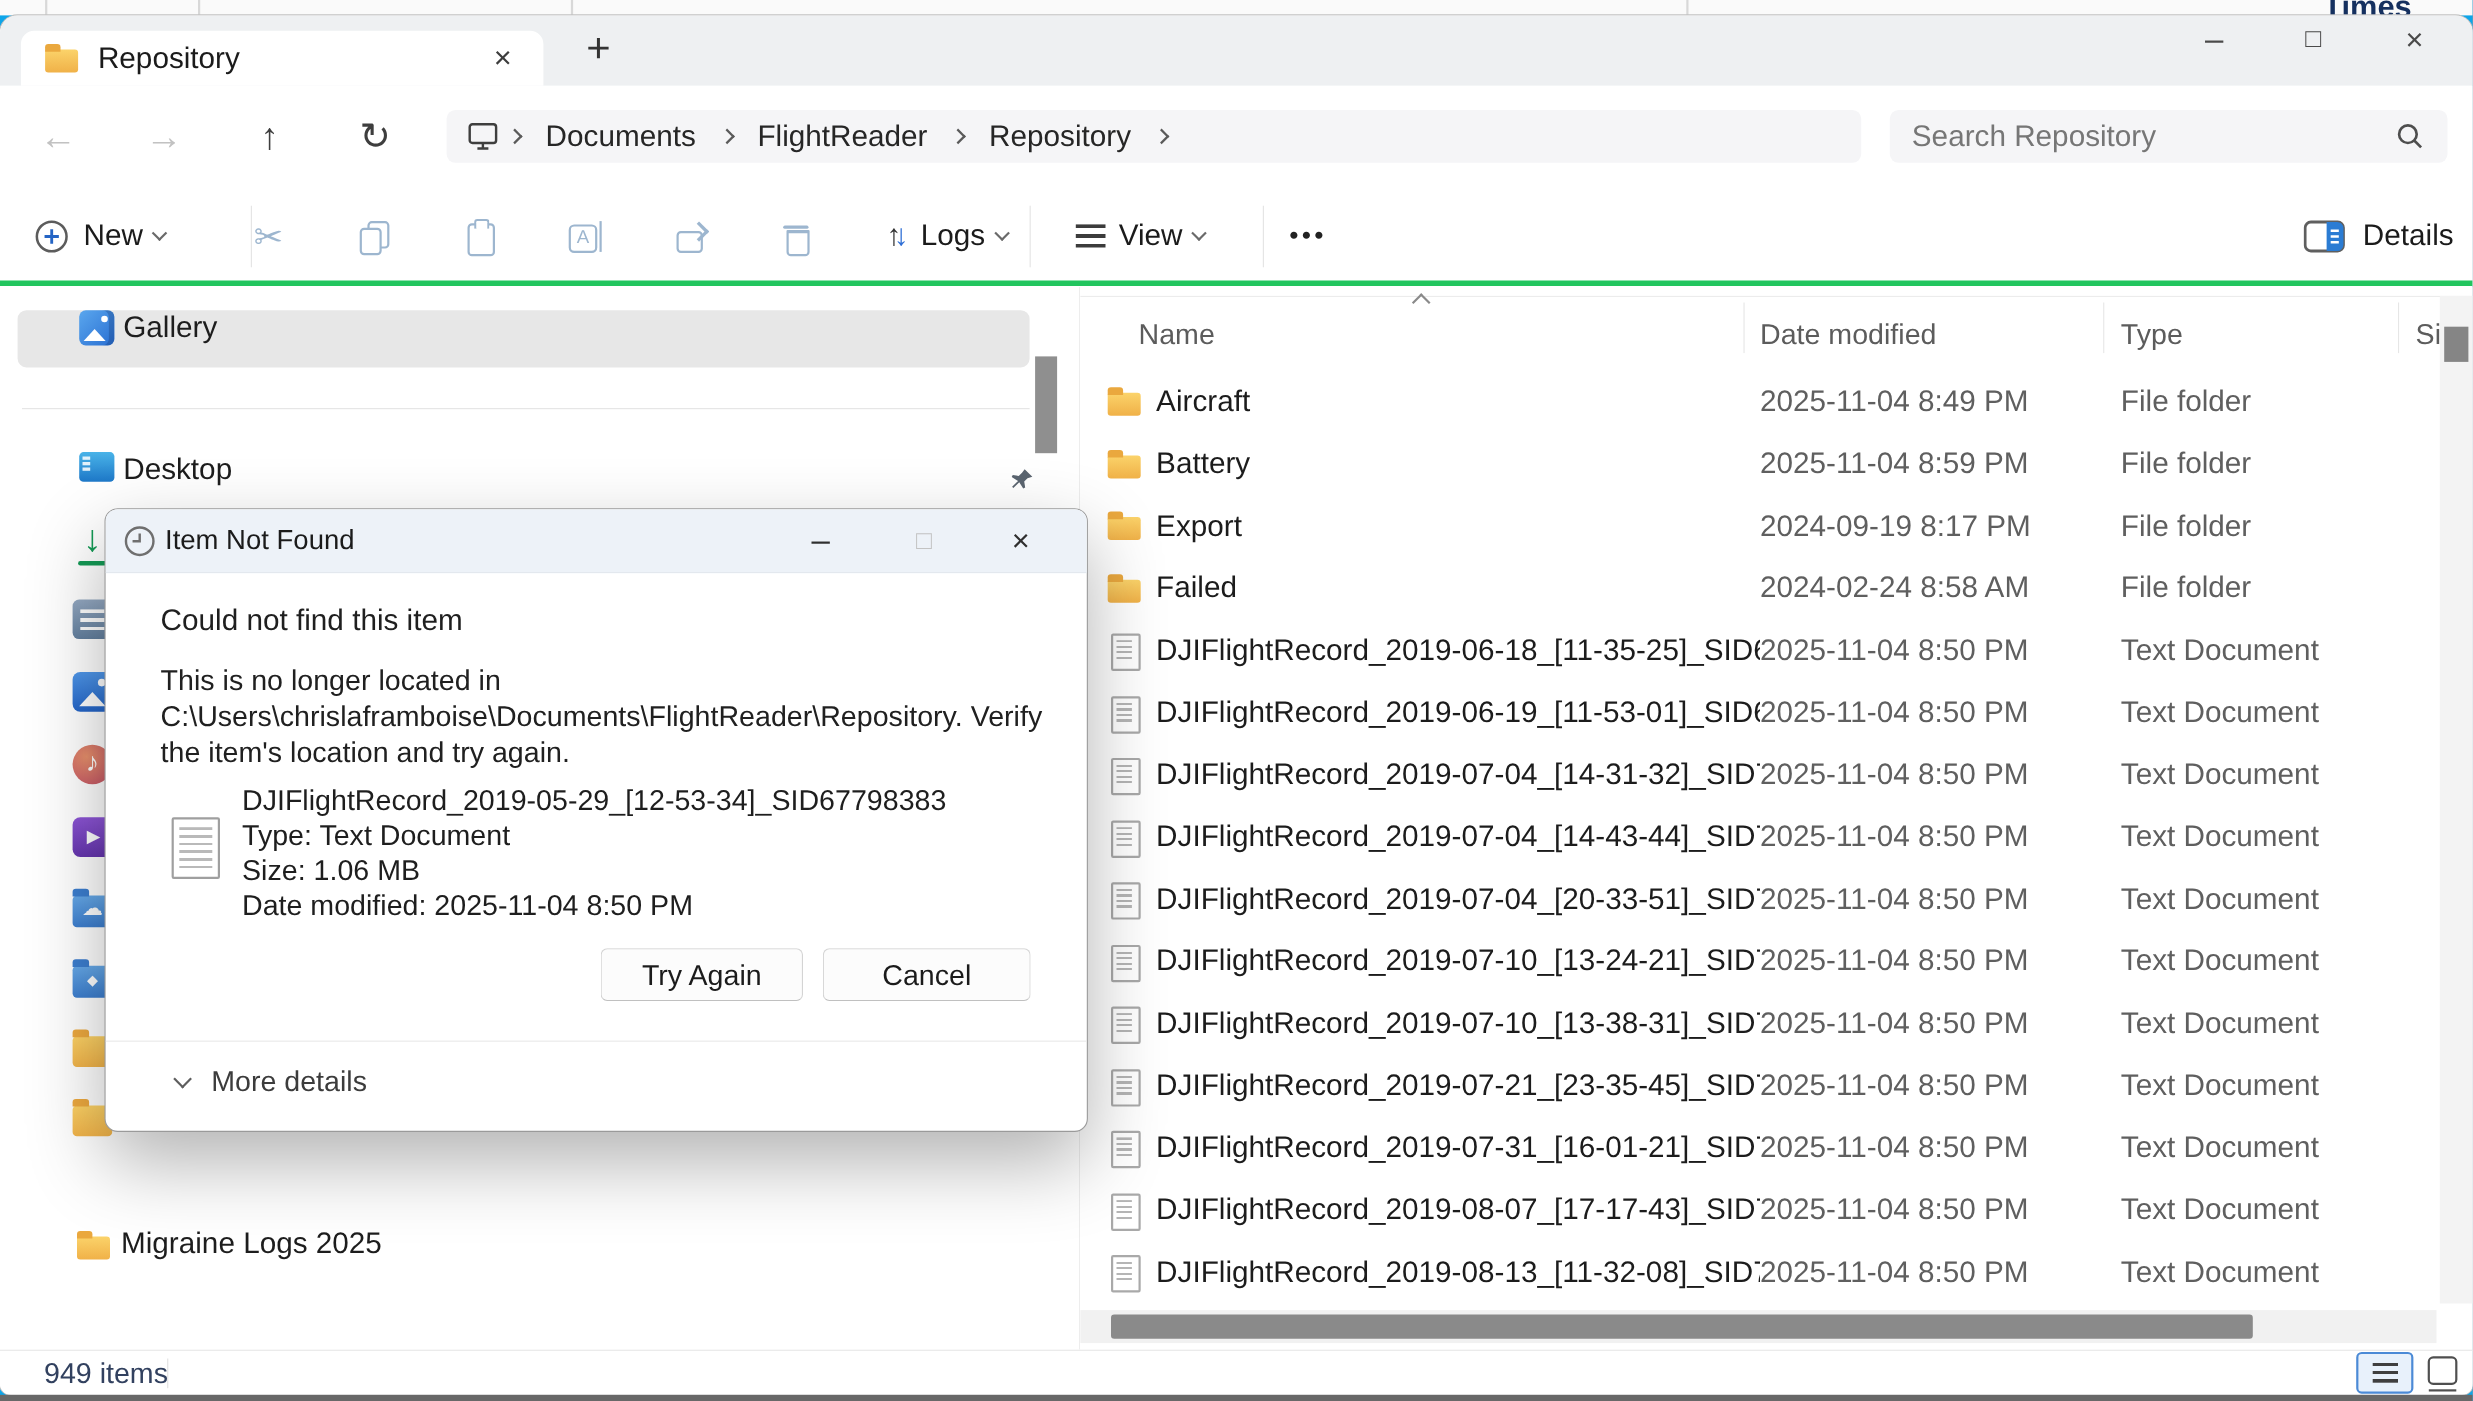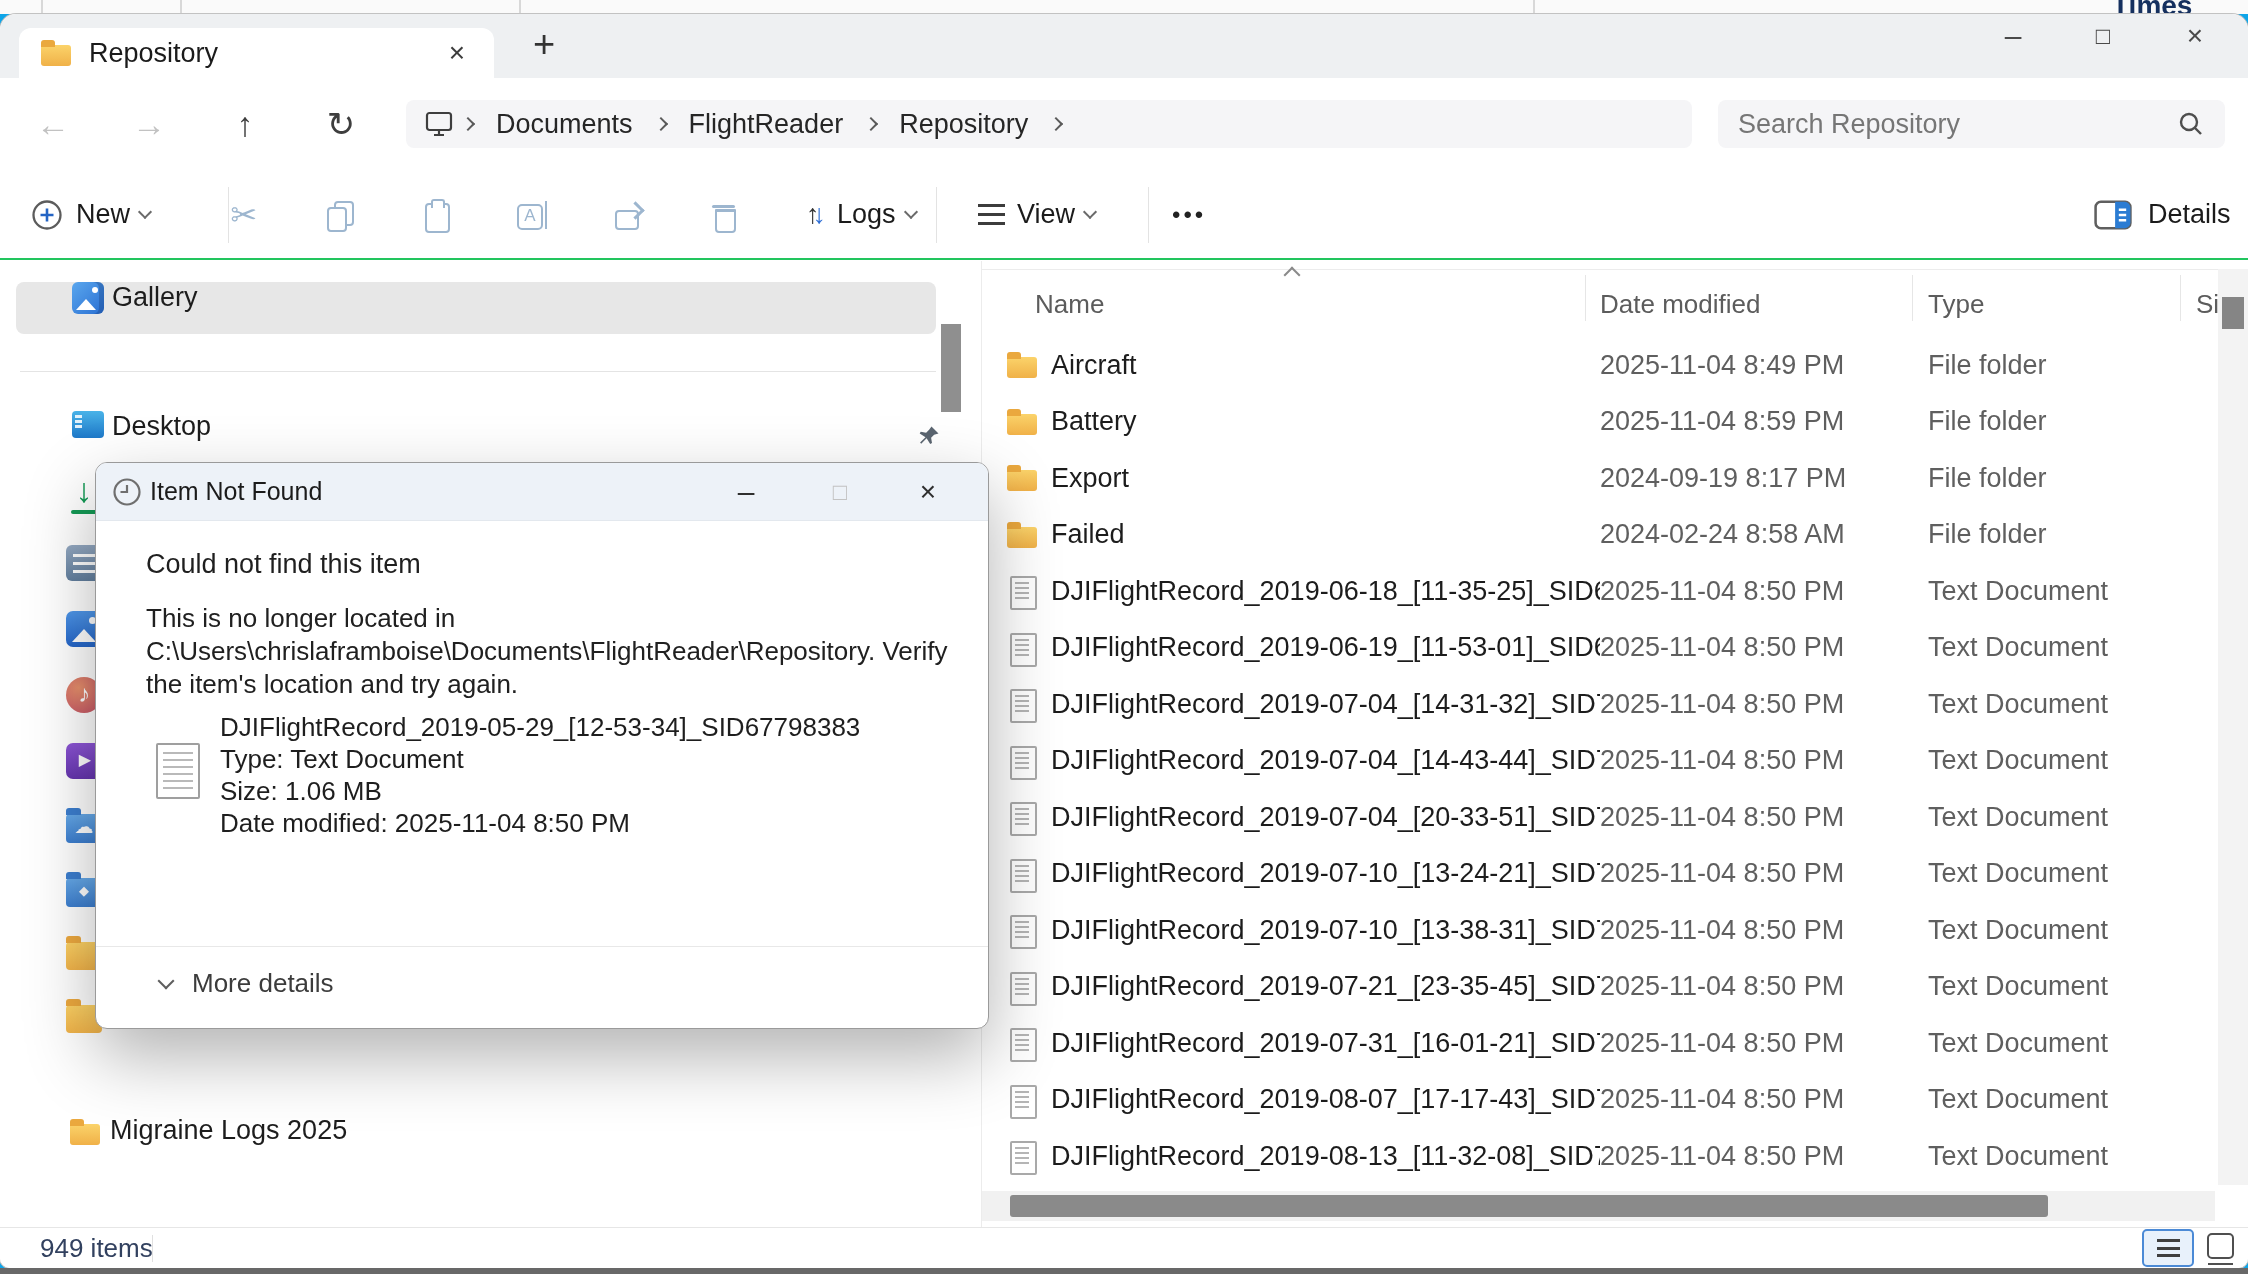--- a/index.html
+++ b/index.html
@@ -40,21 +40,21 @@
   .crumbs{display:flex;align-items:center}
   .crumb{padding:0 14px;white-space:nowrap}
   .chev-right{width:10px;height:10px;border-top:2.4px solid #5a5a5a;border-right:2.4px solid #5a5a5a;
               transform:rotate(45deg);margin:0 9px;flex:0 0 auto}
   .searchbar{left:1718px;width:507px;padding:0 20px;justify-content:space-between}
   .searchbar input{border:0;background:transparent;outline:none;font-size:27px;color:#333;width:400px;
                    font-family:inherit}
   .searchbar input::placeholder{color:#767676}
 
   
-  .toolbar{position:relative;height:90px;background:#fff;border-bottom:2px solid #22c55e}
+  .toolbar{position:relative;height:90px;background:#fff;border-bottom:5px solid #22c55e}
   .tgroup{position:absolute;top:0;height:89px;display:flex;align-items:center}
   .tlabel{font-size:27px;color:#1b1b1b;margin:0 10px 0 12px}
   .chev-down{width:10px;height:10px;border-left:2.4px solid #6a6a6a;border-bottom:2.4px solid #6a6a6a;
              transform:rotate(-45deg);margin-top:-6px}
   .tb-sep{position:absolute;top:17px;width:1px;height:56px;background:#e3e3e3}
   .tbicons{left:227px;gap:62px}
   .tbico{position:relative;width:34px;height:34px;color:#9db6cf;text-align:center;flex:0 0 auto}
   .tbico::before,.tbico::after{position:absolute;content:""}
   [data-icon="cut-icon"]::before{content:"✂";left:0;right:0;top:-2px;font-size:32px}
   [data-icon="copy-icon"]::before{left:11px;top:3px;width:16px;height:21px;border:2.5px solid;border-radius:4px}
@@ -488,20 +488,24 @@
     <div class="dlg-fileinfo">
       <span class="fi-icon"></span>
       <div class="fi-lines">
         <div>DJIFlightRecord_2019-05-29_[12-53-34]_SID67798383</div>
         <div>Type: Text Document</div>
         <div>Size: 1.06 MB</div>
         <div>Date modified: 2025-11-04 8:50 PM</div>
       </div>
     </div>
 
+    <div class="dlg-buttons">
+      <button class="btn btn-try">Try Again</button>
+      <button class="btn btn-cancel">Cancel</button>
+    </div>
 
     <div class="dlg-divider"></div>
     <div class="dlg-more">
       <span class="chev-down-lg"></span>
       <span>More details</span>
     </div>
   </div>
 
   <div class="dark-bottom"></div>
 </div>

